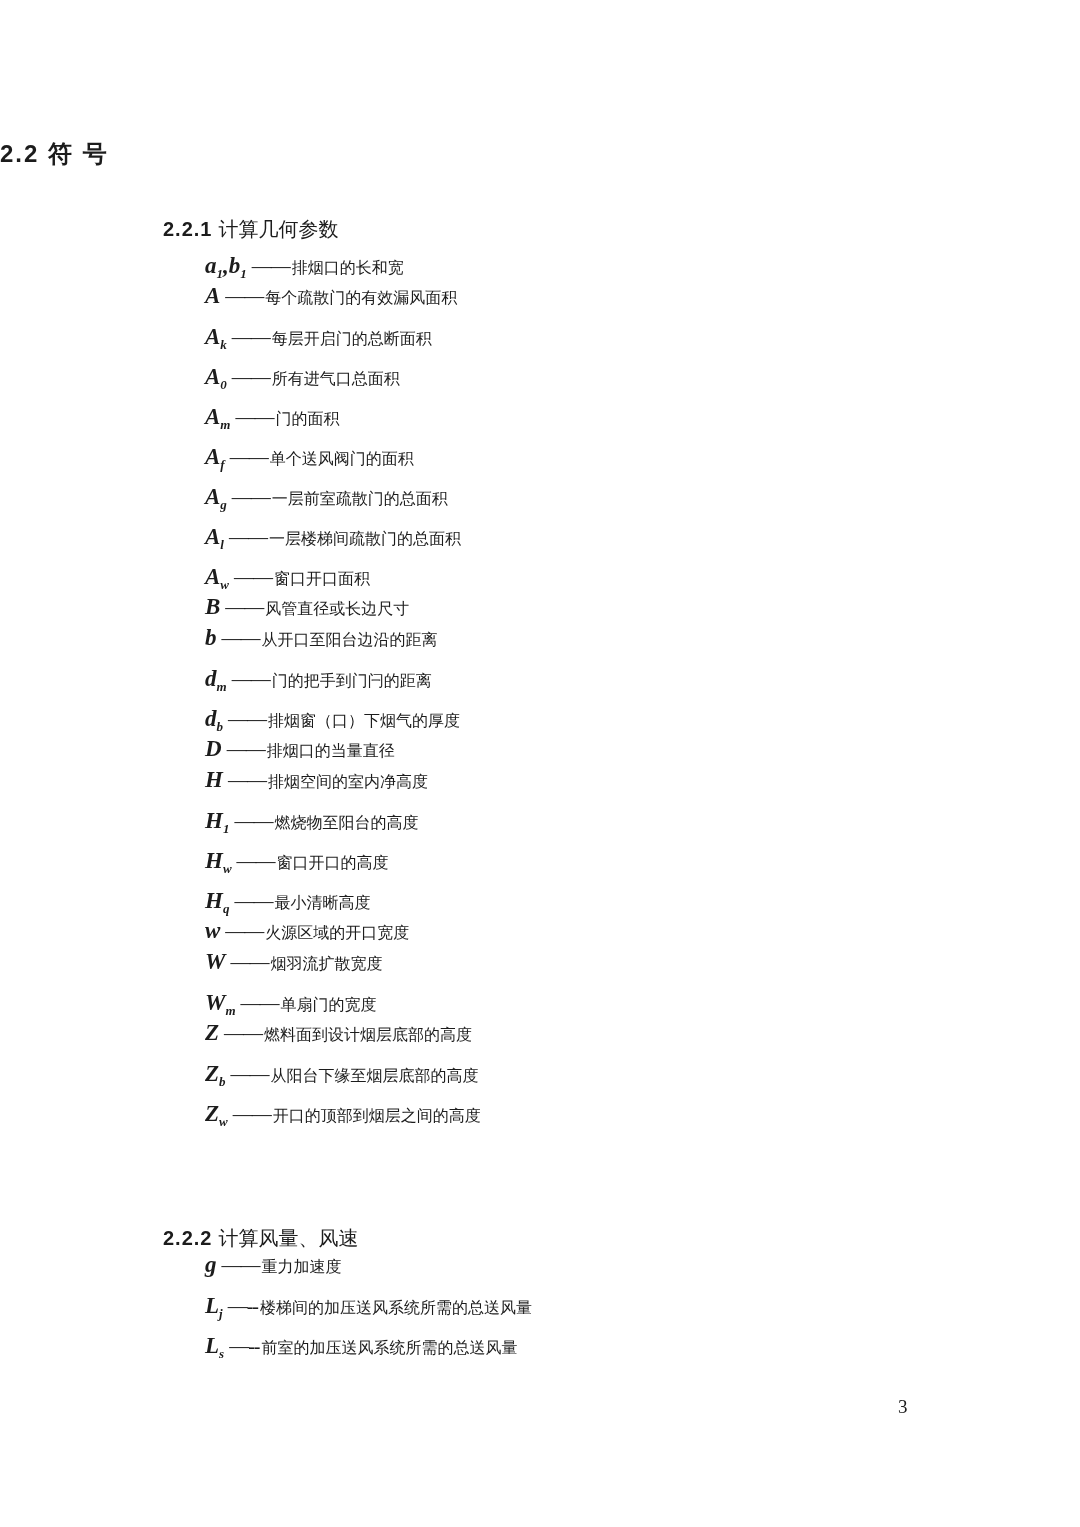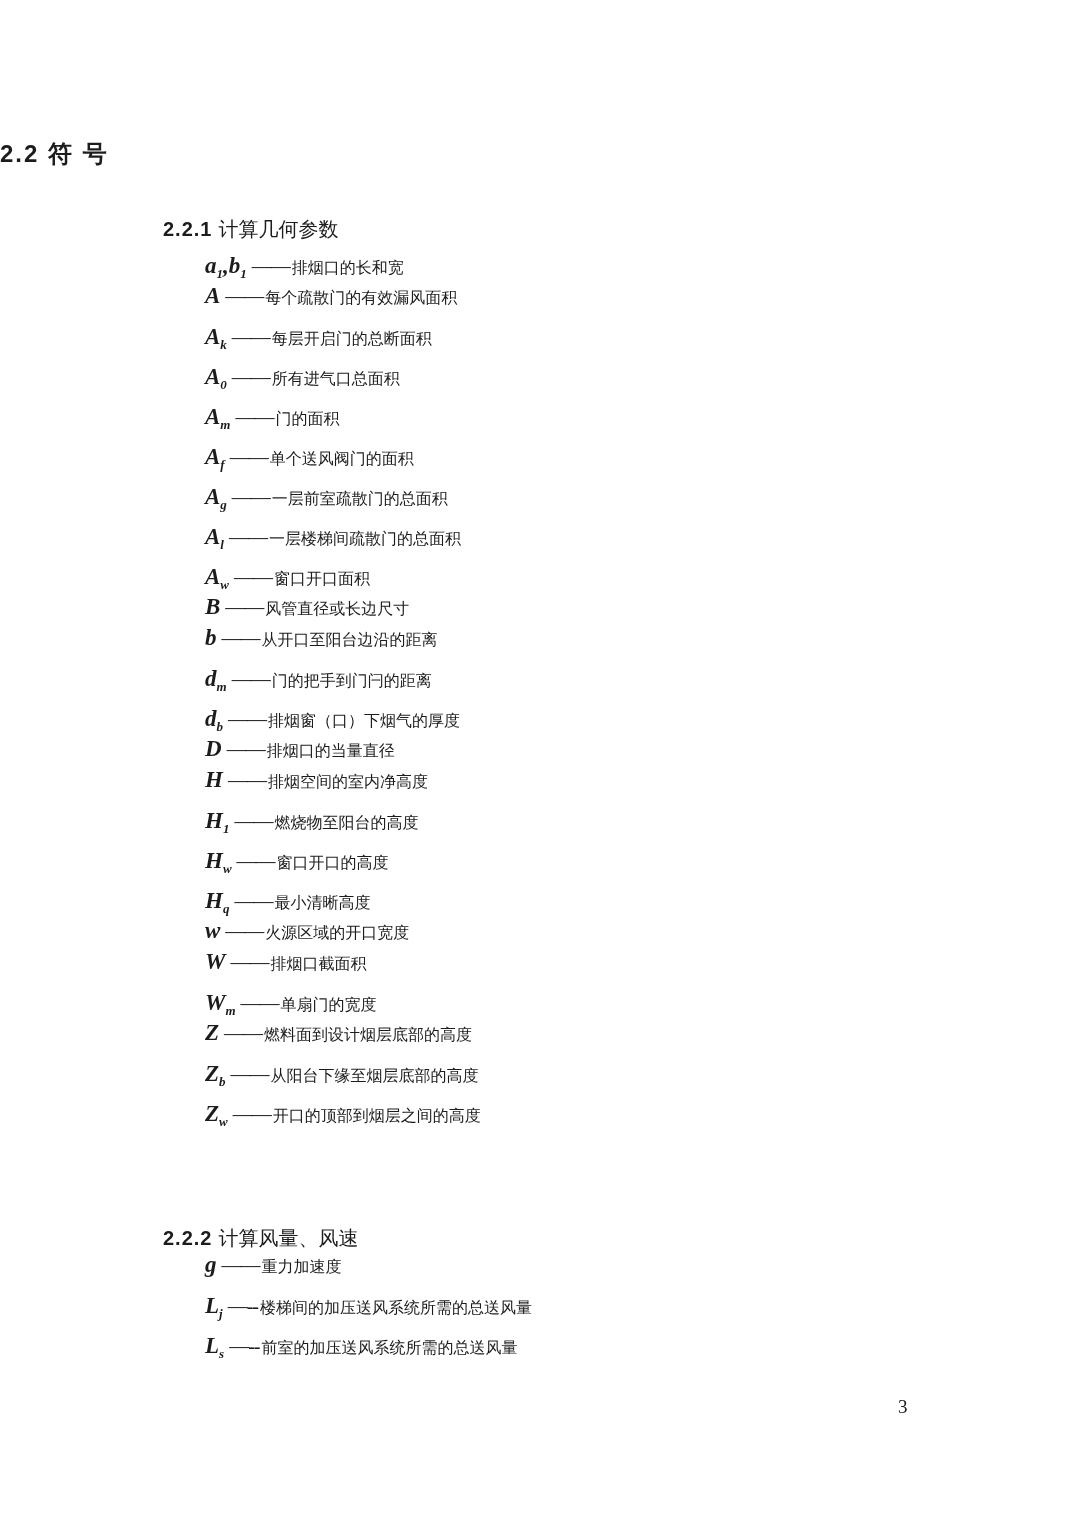--- a/index.html
+++ b/index.html
@@ -107,21 +107,21 @@
     <div class="entry"><span class="sym"><span>B</span></span><span class="dash">——</span><span class="desc">风管直径或长边尺寸</span></div>
     <div class="entry"><span class="sym"><span>b</span></span><span class="dash">——</span><span class="desc">从开口至阳台边沿的距离</span></div>
     <div class="entry tall"><span class="sym"><span>d</span><sub>m</sub></span><span class="dash">——</span><span class="desc">门的把手到门闩的距离</span></div>
     <div class="entry tall"><span class="sym"><span>d</span><sub>b</sub></span><span class="dash">——</span><span class="desc">排烟窗（口）下烟气的厚度</span></div>
     <div class="entry"><span class="sym"><span>D</span></span><span class="dash">——</span><span class="desc">排烟口的当量直径</span></div>
     <div class="entry"><span class="sym"><span>H</span></span><span class="dash">——</span><span class="desc">排烟空间的室内净高度</span></div>
     <div class="entry tall"><span class="sym"><span>H</span><sub>1</sub></span><span class="dash">——</span><span class="desc">燃烧物至阳台的高度</span></div>
     <div class="entry tall"><span class="sym"><span>H</span><sub>w</sub></span><span class="dash">——</span><span class="desc">窗口开口的高度</span></div>
     <div class="entry tall"><span class="sym"><span>H</span><sub>q</sub></span><span class="dash">——</span><span class="desc">最小清晰高度</span></div>
     <div class="entry"><span class="sym"><span>w</span></span><span class="dash">——</span><span class="desc">火源区域的开口宽度</span></div>
-    <div class="entry"><span class="sym"><span>W</span></span><span class="dash">——</span><span class="desc">排烟口截面积</span></div>
+    <div class="entry"><span class="sym"><span>W</span></span><span class="dash">——</span><span class="desc">烟羽流扩散宽度</span></div>
     <div class="entry tall"><span class="sym"><span>W</span><sub>m</sub></span><span class="dash">——</span><span class="desc">单扇门的宽度</span></div>
     <div class="entry"><span class="sym"><span>Z</span></span><span class="dash">——</span><span class="desc">燃料面到设计烟层底部的高度</span></div>
     <div class="entry tall"><span class="sym"><span>Z</span><sub>b</sub></span><span class="dash">——</span><span class="desc">从阳台下缘至烟层底部的高度</span></div>
     <div class="entry tall"><span class="sym"><span>Z</span><sub>w</sub></span><span class="dash">——</span><span class="desc">开口的顶部到烟层之间的高度</span></div>
   </div>
 
 <div class="section-heading" id="section-2-heading">
   <span class="sec-num">2.2.2</span><span class="sec-label">计算风量、风速</span>
 </div>
 

